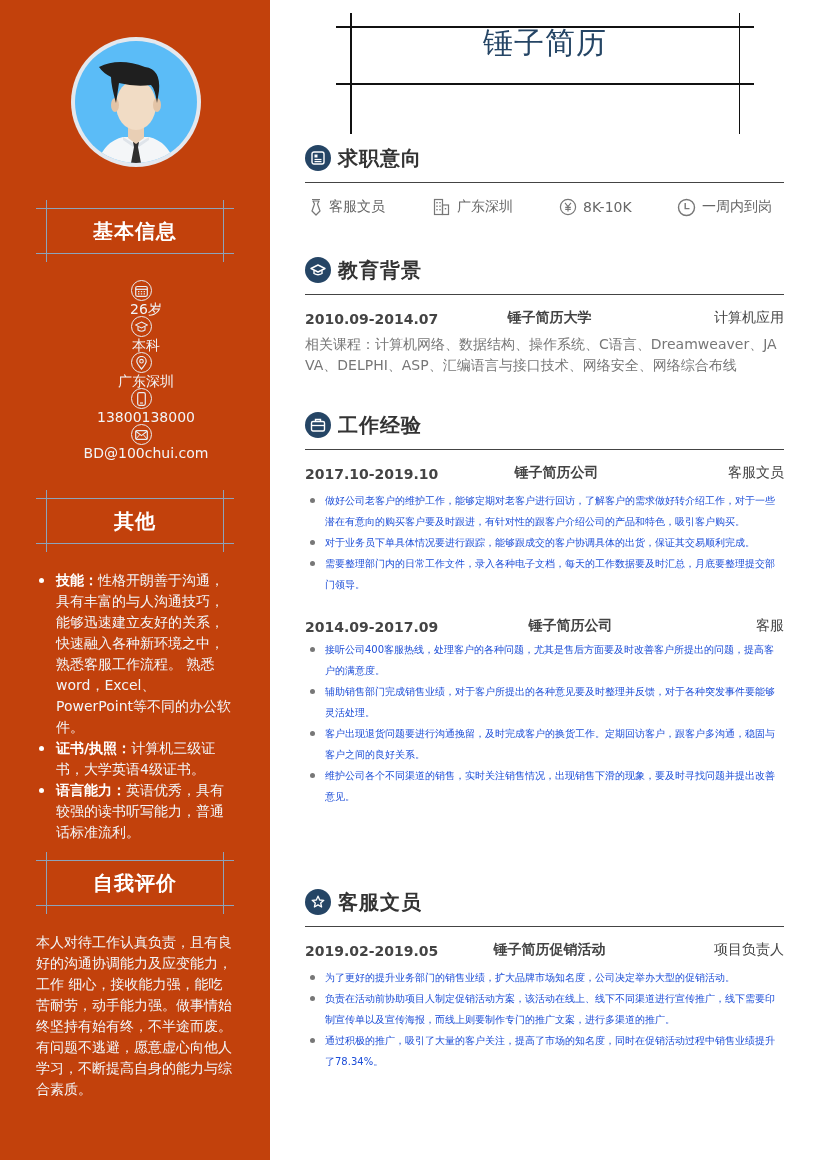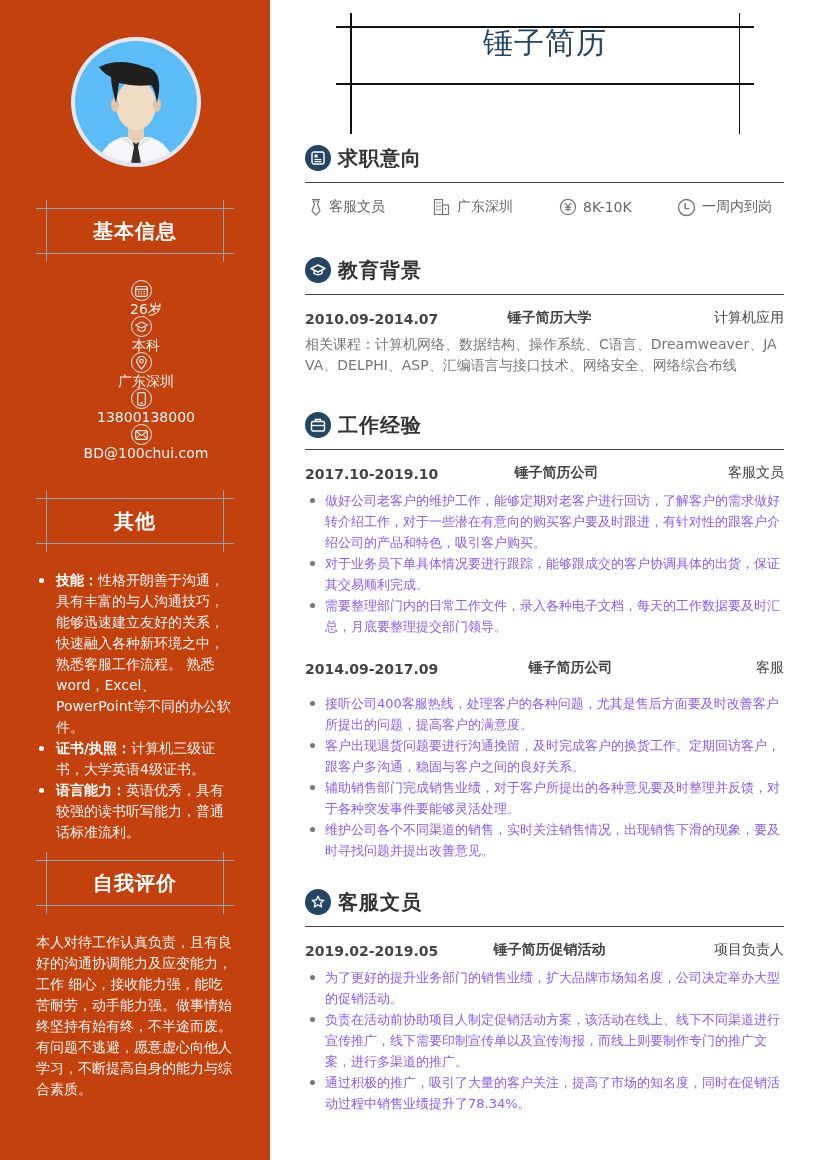--- a/index.html
+++ b/index.html
@@ -43,21 +43,21 @@
   .intent-row { display: flex; align-items: center; height: 40px; margin-top: 4px; font-size: 14px; color: #666; }
   .intent-item { display: flex; align-items: center; }
   .intent-item svg { margin-right: 6px; }
 
   .entry-head { display: flex; justify-content: space-between; align-items: flex-end; height: 24px; font-size: 14px; color: #444; }
   .entry-head .date { font-weight: bold; width: 150px; }
   .entry-head .org { font-weight: bold; flex: 1; text-align: center; padding-right: 70px; }
   .entry-head .role { color: #444; text-align: right; }
 
   .para { font-size: 14px; line-height: 21px; color: #777; }
-  .bullets { list-style: none; font-size: 13px; line-height: 21px; color: #8b5cf6; }
+  .bullets { list-style: none; font-size: 10px; line-height: 21px; color: #1d4ed8; }
   .bullets li { position: relative; padding-left: 20px; }
   .bullets li::before { content: ""; position: absolute; left: 5px; top: 8px; width: 5px; height: 5px; border-radius: 50%; background: #777; }
 </style>
 </head>
 <body>
 
 <aside class="sidebar">
 
   <div class="avatar">
     <div class="avatar-inner">
@@ -270,24 +270,24 @@
     <li>对于业务员下单具体情况要进行跟踪，能够跟成交的客户协调具体的出货，保证其交易顺利完成。</li>
     <li>需要整理部门内的日常工作文件，录入各种电子文档，每天的工作数据要及时汇总，月底要整理提交部门领导。</li>
   </ul>
 
   <div style="height:16px;"></div>
   <div class="entry-head">
     <span class="date">2014.09-2017.09</span>
     <span class="org">锤子简历公司</span>
     <span class="role">客服</span>
   </div>
-  <ul class="bullets" style="margin-top:16px;">
+  <ul class="bullets" style="margin-top:4px;">
     <li>接听公司400客服热线，处理客户的各种问题，尤其是售后方面要及时改善客户所提出的问题，提高客户的满意度。</li>
+    <li>辅助销售部门完成销售业绩，对于客户所提出的各种意见要及时整理并反馈，对于各种突发事件要能够灵活处理。</li>
     <li>客户出现退货问题要进行沟通挽留，及时完成客户的换货工作。定期回访客户，跟客户多沟通，稳固与客户之间的良好关系。</li>
-    <li>辅助销售部门完成销售业绩，对于客户所提出的各种意见要及时整理并反馈，对于各种突发事件要能够灵活处理。</li>
     <li>维护公司各个不同渠道的销售，实时关注销售情况，出现销售下滑的现象，要及时寻找问题并提出改善意见。</li>
   </ul>
 </section>
 
 <section class="section" style="top:886px;">
   <div class="sec-head">
     <span class="sec-icon">
       <svg width="14" height="14" viewBox="0 0 14 14">
           <path d="M7 1.2 L8.7 5 L12.8 5.3 L9.7 8 L10.6 12 L7 9.9 L3.4 12 L4.3 8 L1.2 5.3 L5.3 5 Z" fill="none" stroke="#fff" stroke-width="1.3" stroke-linejoin="round"></path>
         </svg>

